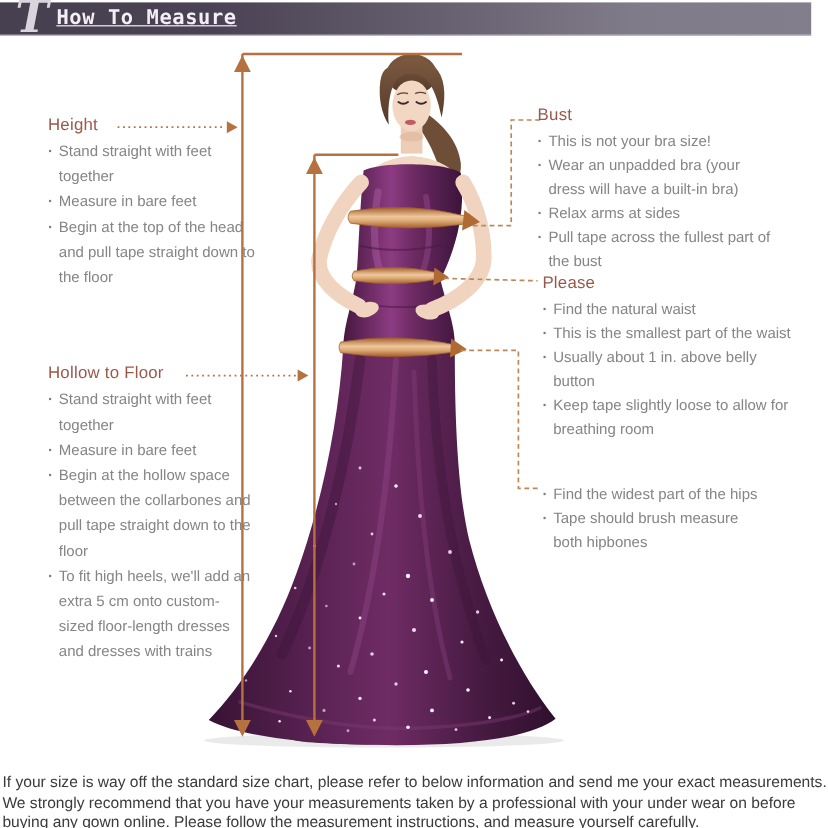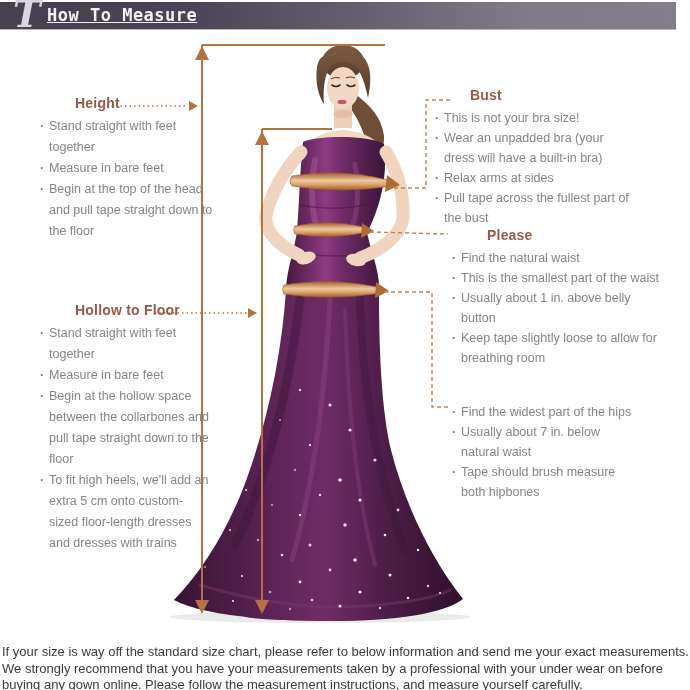--- a/index.html
+++ b/index.html
@@ -12,30 +12,30 @@
     border-bottom:1px solid #b9b5c0;}
   #script-t{position:absolute;left:13px;top:-10px;
     font-family:"DejaVu Serif",serif;font-style:italic;font-weight:bold;
     font-size:37px;color:#d8d5de;}
   #header-title{position:absolute;left:47px;top:3px;
     font-family:"DejaVu Sans Mono",monospace;font-weight:bold;
     font-size:17px;letter-spacing:.5px;color:#f2f0f5;text-decoration:underline;}
 
   
   .sec{position:absolute;}
-  .sec-title{font-size:14px;font-weight:bold;color:#99584a;letter-spacing:.2px;margin-left:35px;}
+  .sec-title{font-size:14px;font-weight:normal;color:#99584a;letter-spacing:.2px;}
   .sec ul{margin:5px 0 0 0;padding:0;list-style:none;}
   .sec li{position:relative;padding-left:9px;color:#858585;font-size:12.5px;}
   .sec li::before{content:"\00B7";position:absolute;left:0;top:0;font-weight:bold;color:#7c7c7c;}
   .left-col li{line-height:21px;}
   .right-col li{line-height:20px;}
 
   #sec-height {left:40px;top:95px;width:182px;}
   #sec-hollow {left:40px;top:302px;width:172px;}
-  #sec-bust   {left:435px;top:87px;width:200px;}
+  #sec-bust   {left:448px;top:87px;width:200px;}
   #sec-waist  {left:452px;top:227px;width:214px;}
   #sec-hips   {left:452px;top:397px;width:186px;}
 
   
   #footer{position:absolute;left:2px;top:644px;width:760px;color:#3b3b3b;
     font-size:13px;line-height:16.5px;white-space:nowrap;}
 
   
   #figure-svg{position:absolute;left:0;top:0;}
 </style>
@@ -250,21 +250,20 @@
         <li>Find the natural waist</li>
         <li>This is the smallest part of the waist</li>
         <li>Usually about 1 in. above belly button</li>
         <li>Keep tape slightly loose to allow for breathing room</li>
       </ul>
   </div>
 
   <div class="sec right-col" id="sec-hips">
     <ul>
         <li>Find the widest part of the hips</li>
-        <li>Usually about 7 in. below natural waist</li>
         <li>Tape should brush measure both hipbones</li>
       </ul>
   </div>
 
   <div id="footer">
       <div class="footer-line">If your size is way off the standard size chart, please refer to below information and send me your exact measurements.</div>
       <div class="footer-line">We strongly recommend that you have your measurements taken by a professional with your under wear on before</div>
       <div class="footer-line">buying any gown online. Please follow the measurement instructions, and measure yourself carefully.</div>
     </div>
 

